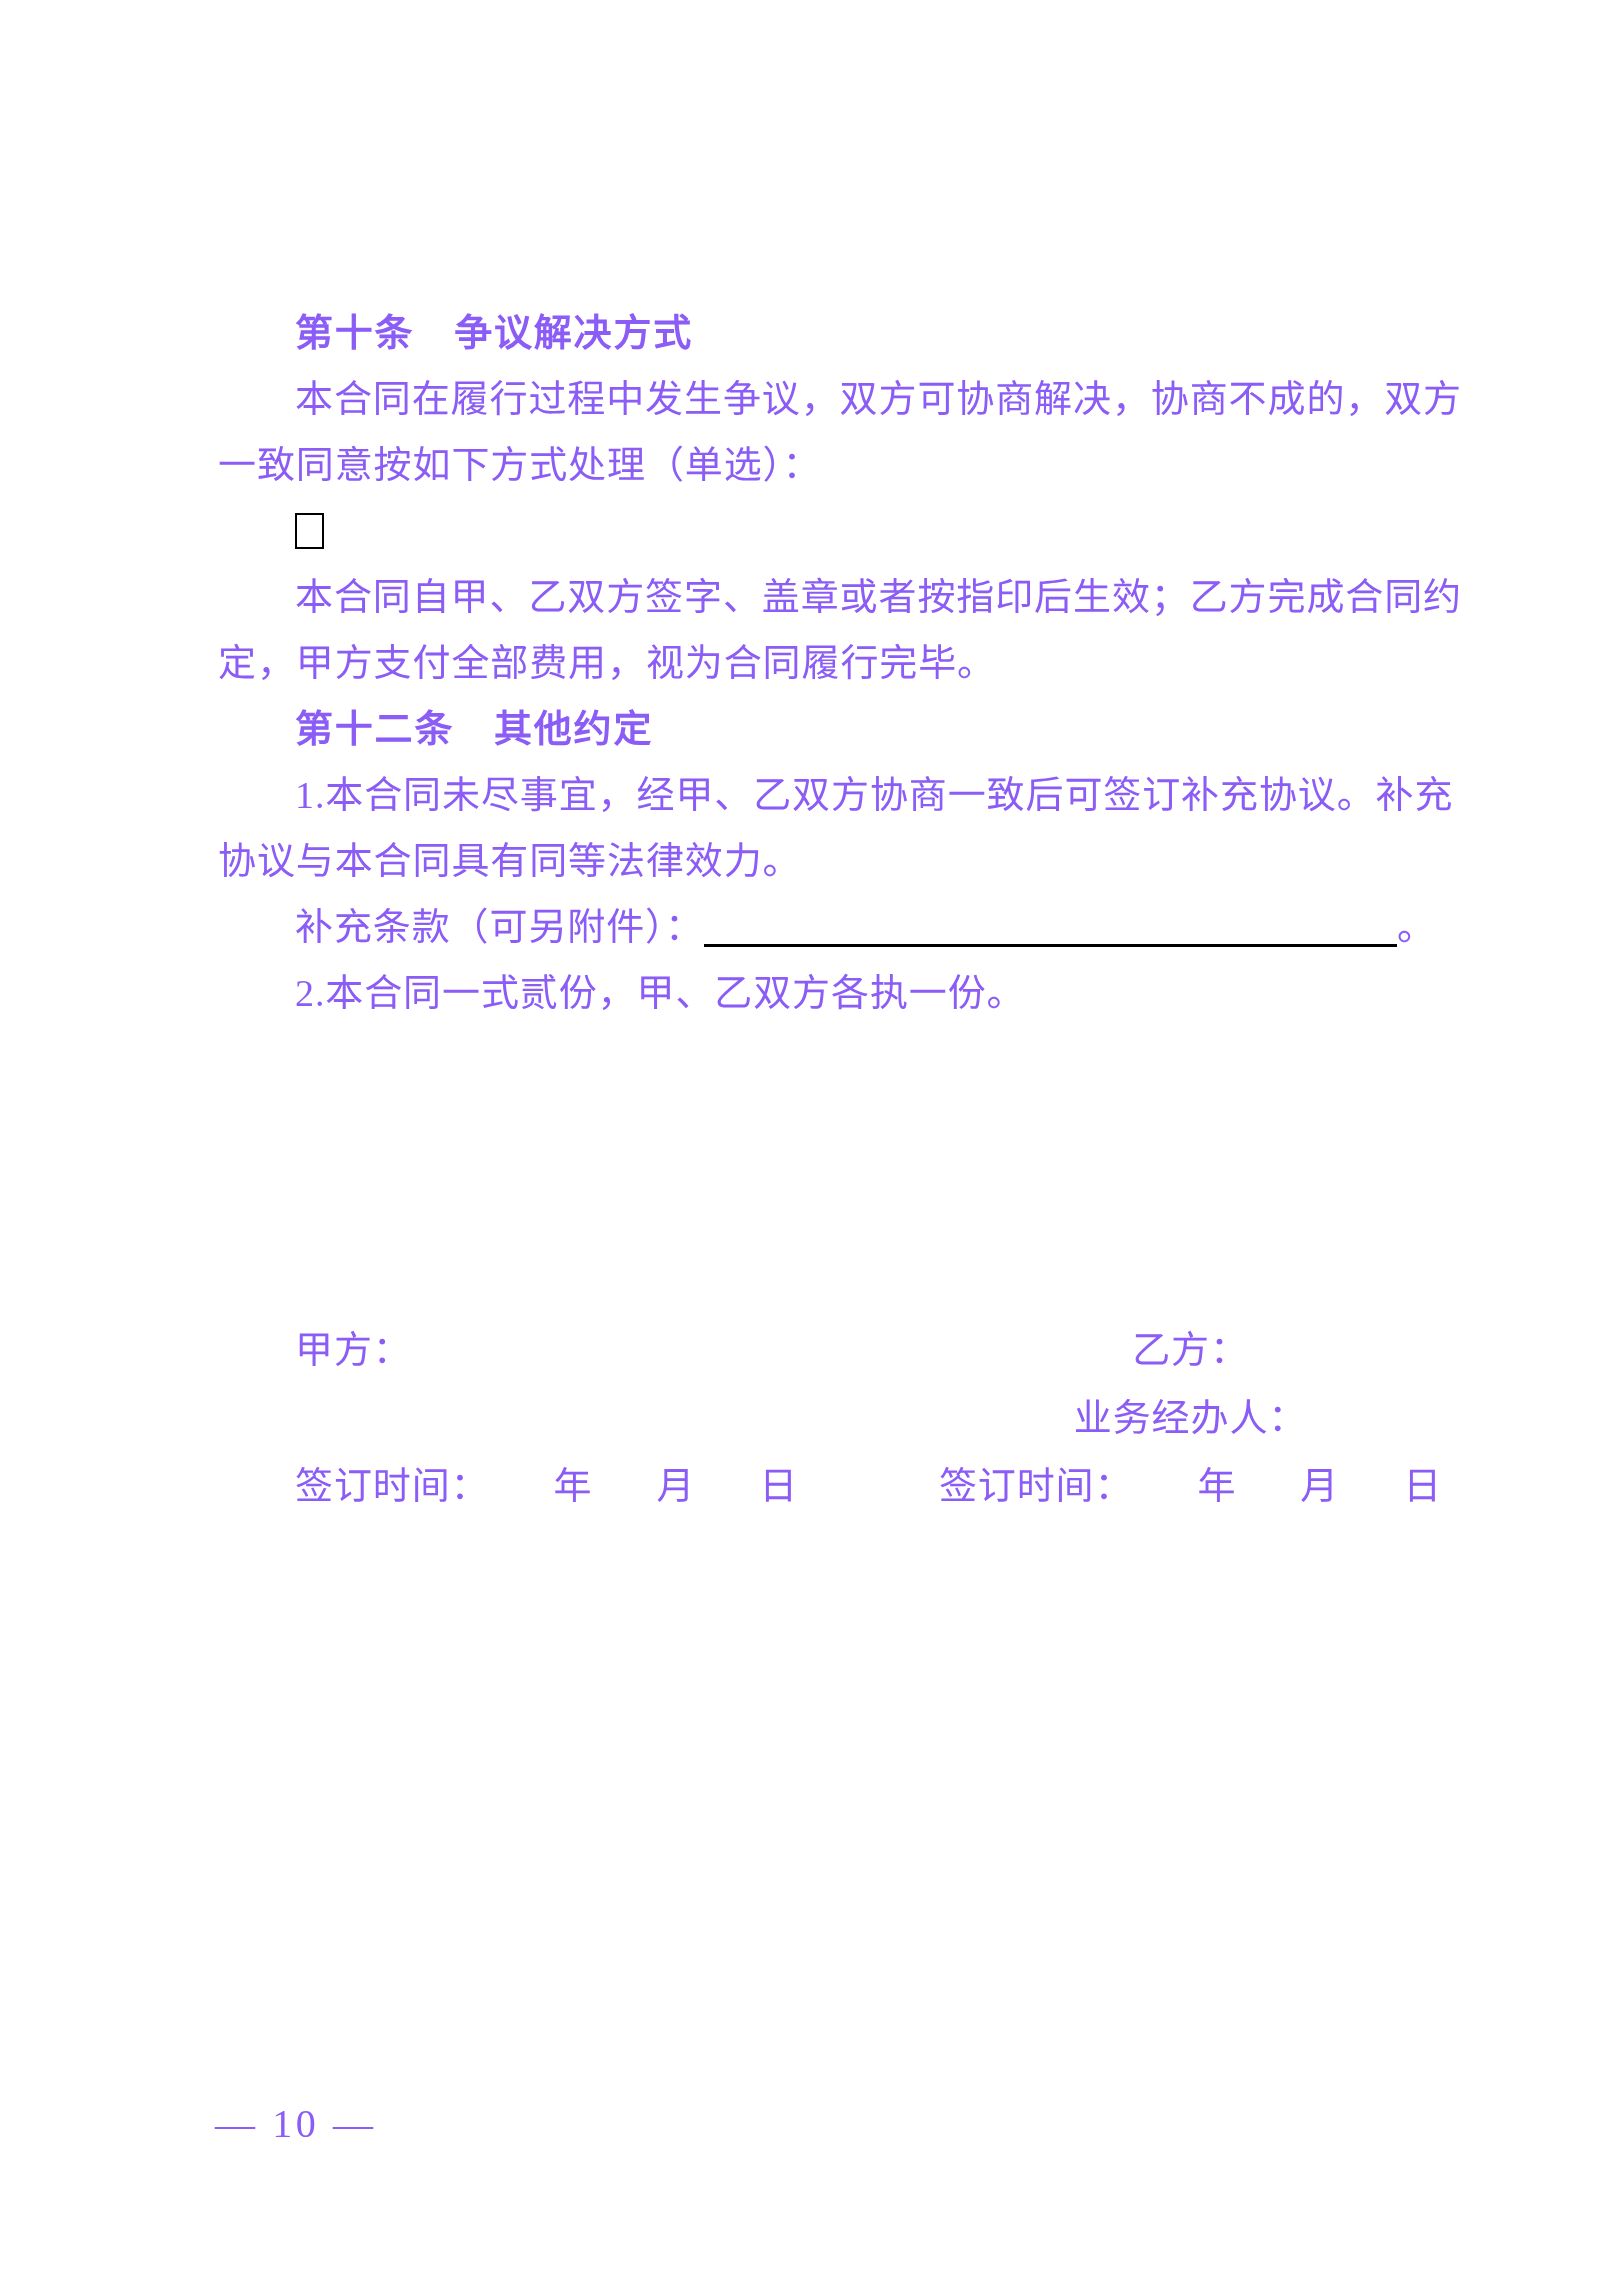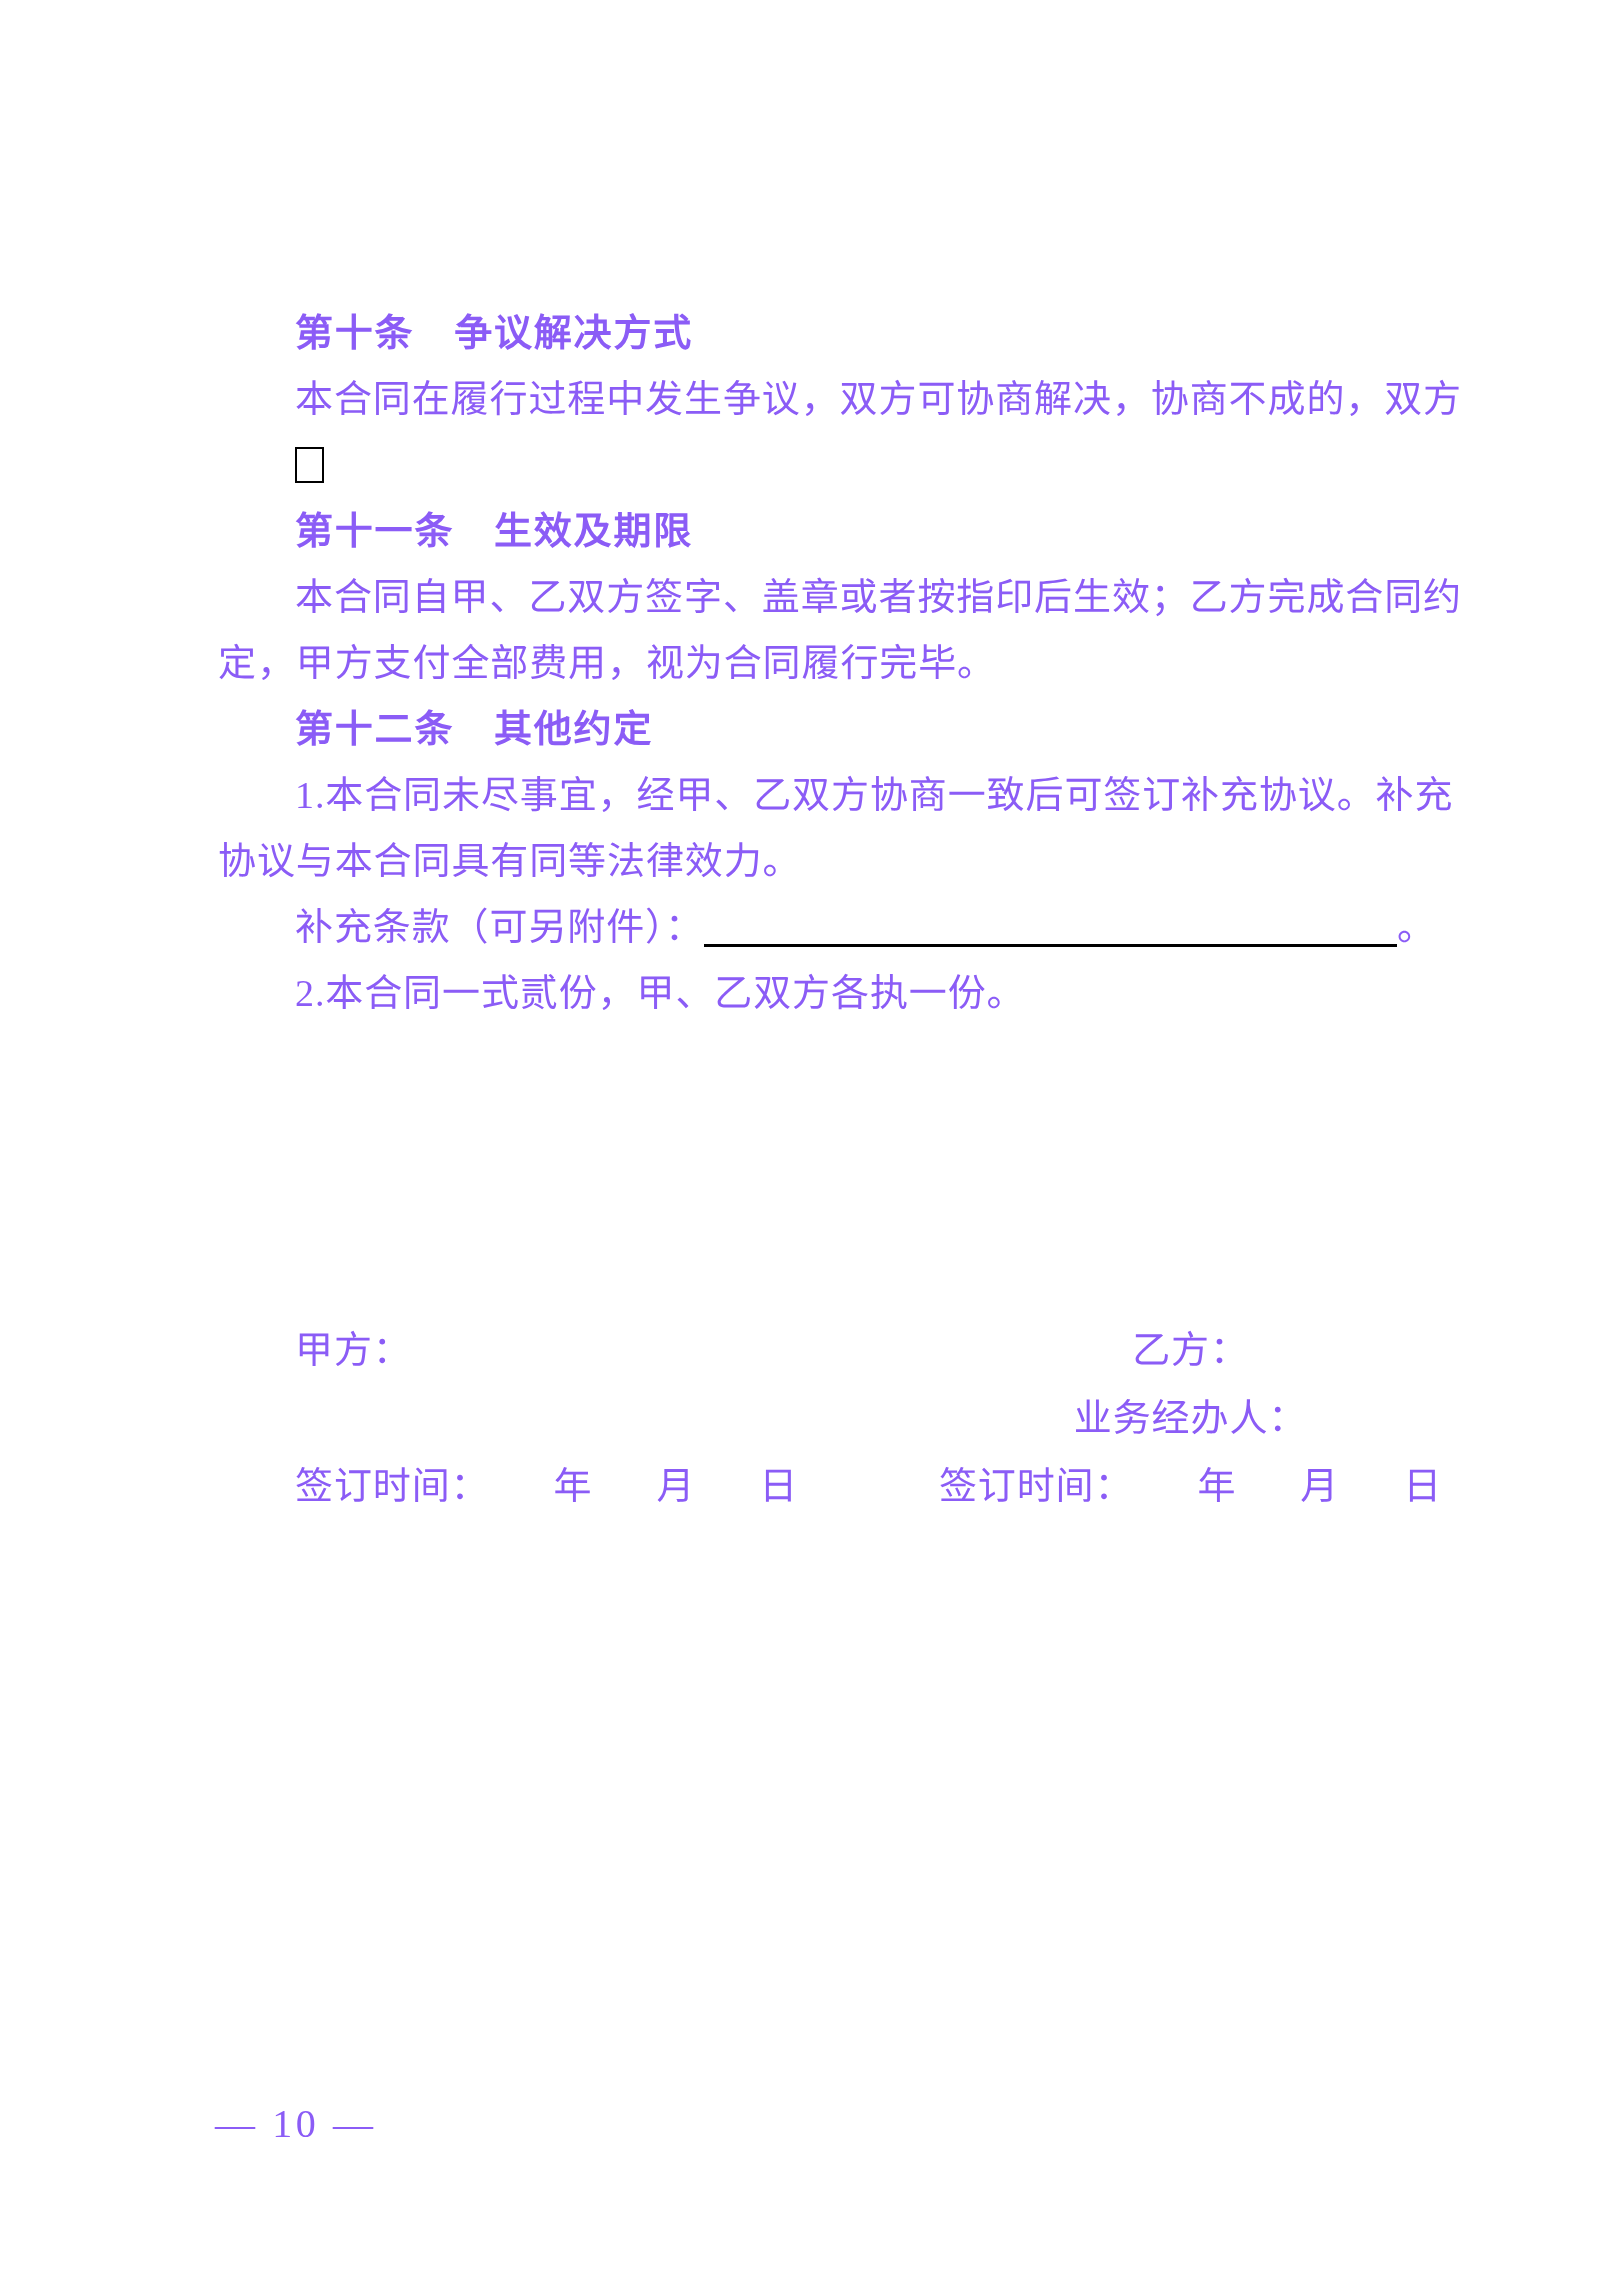--- a/index.html
+++ b/index.html
@@ -83,26 +83,26 @@
 </style>
 </head>
 <body>
 
 <div class="page">
 
   <div class="content">
 
     <div class="line indent heading">第十条　争议解决方式</div>
     <div class="line indent">本合同在履行过程中发生争议，双方可协商解决，协商不成的，双方</div>
+    <div class="line">一致同意按如下方式处理（单选）：</div>
 
     <div class="line indent">
       <span class="checkbox"></span>
     </div>
 
-    <div class="line indent heading">第十一条　生效及期限</div>
     <div class="line indent">本合同自甲、乙双方签字、盖章或者按指印后生效；乙方完成合同约</div>
     <div class="line">定，甲方支付全部费用，视为合同履行完毕。</div>
 
     <div class="line indent heading">第十二条　其他约定</div>
     <div class="line indent">1.本合同未尽事宜，经甲、乙双方协商一致后可签订补充协议。补充</div>
     <div class="line">协议与本合同具有同等法律效力。</div>
 
     <div class="line indent">
       <span>补充条款（可另附件）：</span><span class="blank-underline"></span><span>。</span>
     </div>

